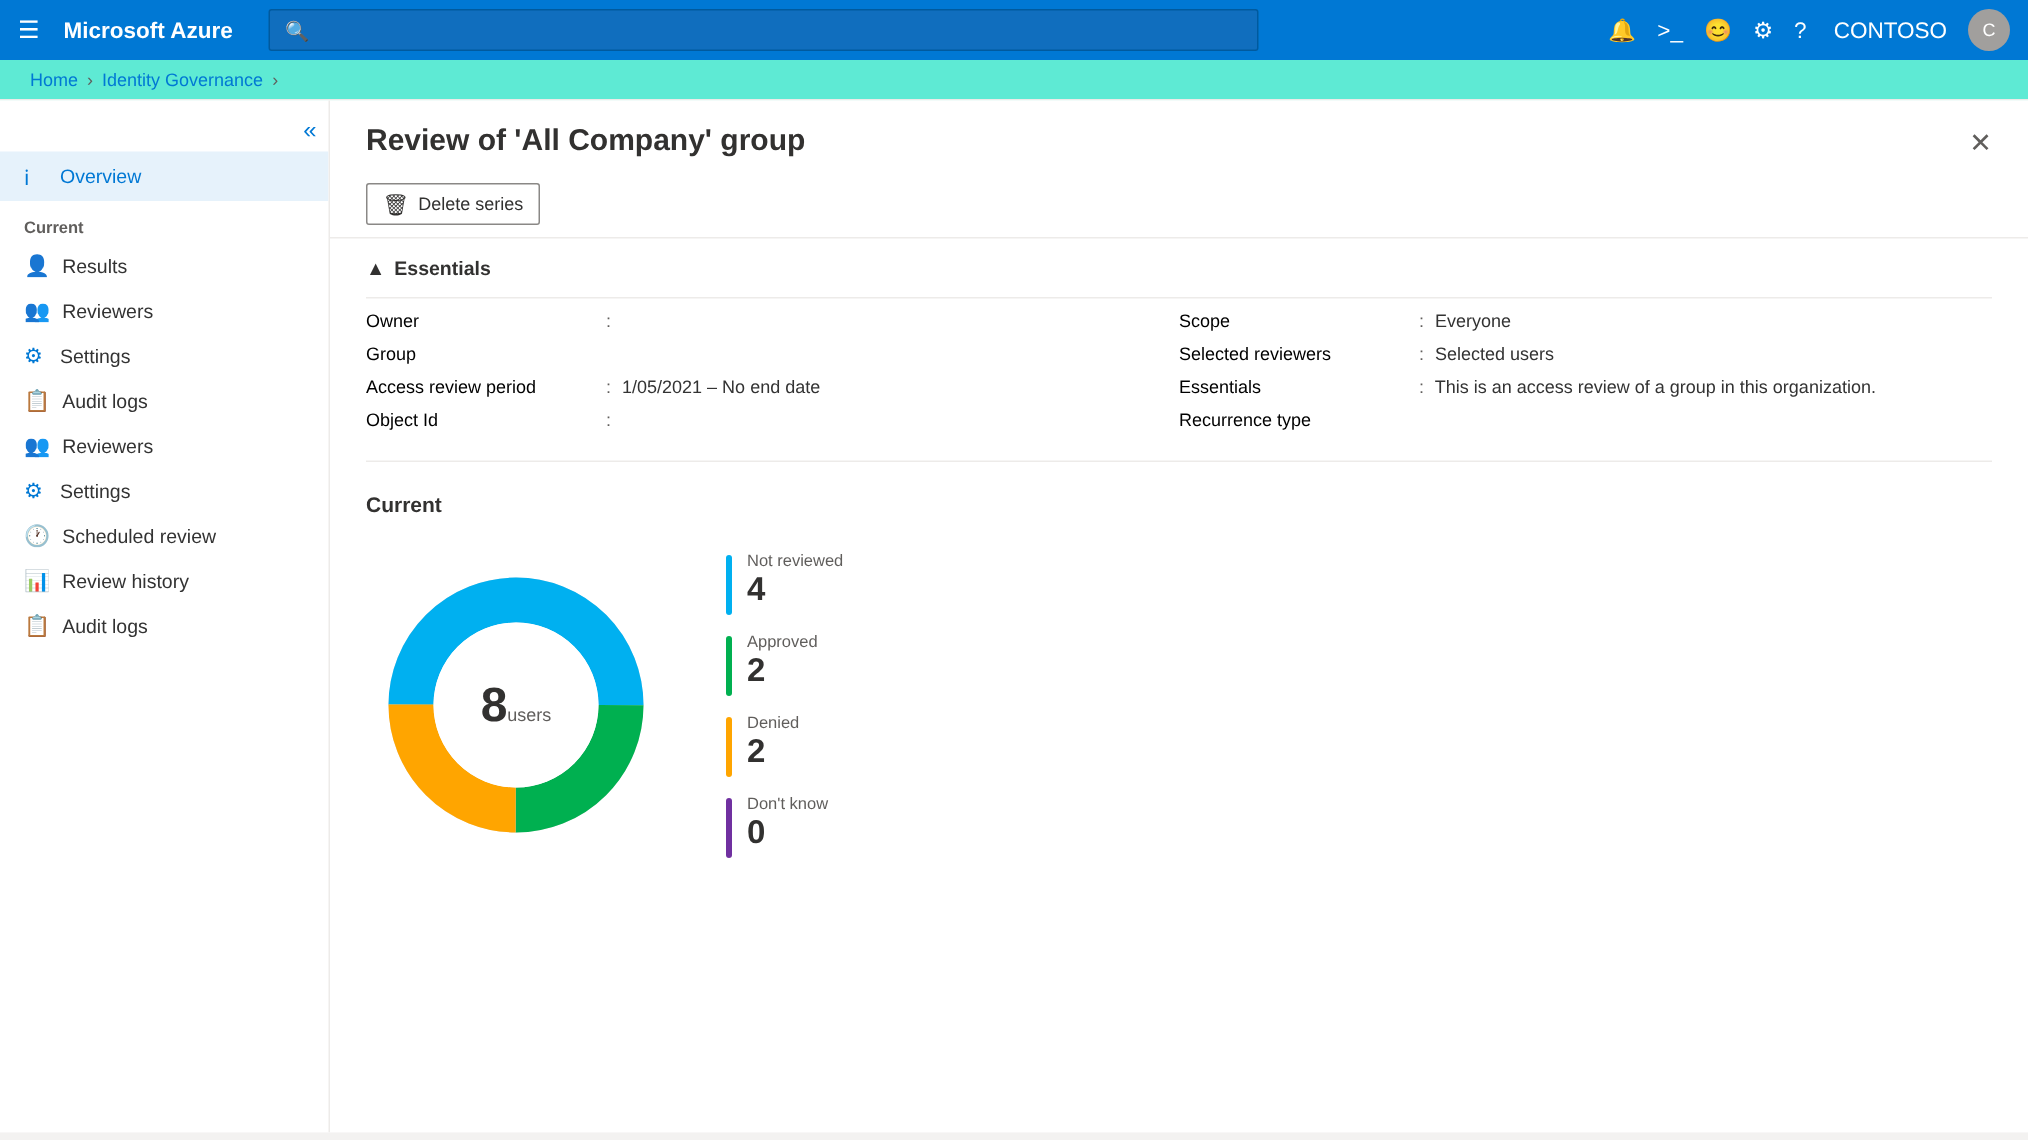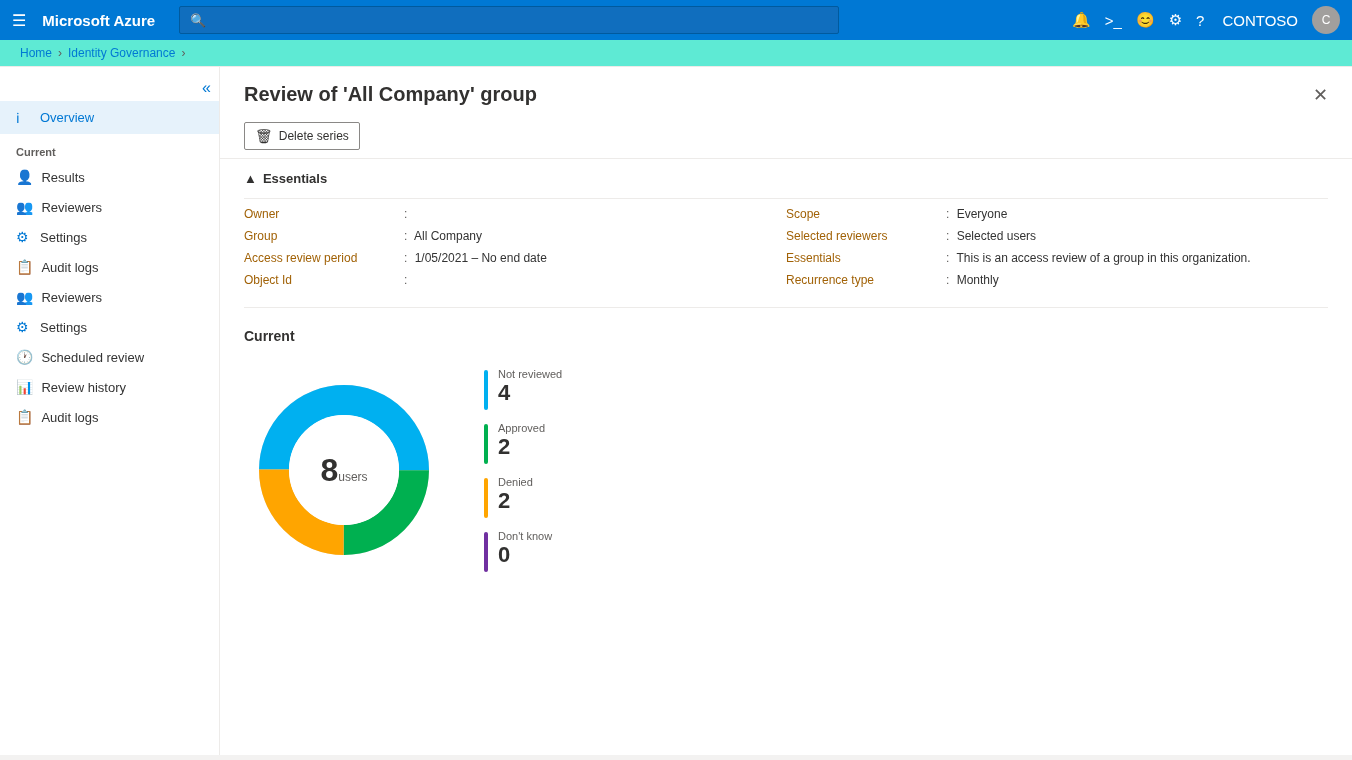--- a/index.html
+++ b/index.html
@@ -166,21 +166,21 @@
       border-top: 1px solid #edebe9;
       padding-top: 8px;
     }
     .essentials-col { display: flex; flex-direction: column; gap: 8px; }
     .essentials-row {
       display: grid;
       grid-template-columns: 160px auto;
       align-items: start;
       font-size: 12px;
     }
-    .essentials-label { color: #a16207; font-weight: 400; }
+    .essentials-label { color: #000000; font-weight: 400; }
     .essentials-colon { color: #605e5c; margin-right: 4px; }
 
     
     .section-divider {
       border: none;
       border-top: 1px solid #edebe9;
       margin: 8px 24px;
     }
 
     
@@ -332,24 +332,20 @@
         <div class="essentials-col">
           <div class="essentials-row">
             <span class="essentials-label">Owner</span>
             <span>
               <span class="essentials-colon">:</span>
               <span></span>
             </span>
           </div>
           <div class="essentials-row">
             <span class="essentials-label">Group</span>
-            <span>
-              <span class="essentials-colon">:</span>
-              <span>All Company</span>
-            </span>
           </div>
           <div class="essentials-row">
             <span class="essentials-label">Access review period</span>
             <span>
               <span class="essentials-colon">:</span>
               <span>1/05/2021 – No end date</span>
             </span>
           </div>
           <div class="essentials-row">
             <span class="essentials-label">Object Id</span>
@@ -377,24 +373,20 @@
           </div>
           <div class="essentials-row">
             <span class="essentials-label">Essentials</span>
             <span>
               <span class="essentials-colon">:</span>
               <span>This is an access review of a group in this organization.</span>
             </span>
           </div>
           <div class="essentials-row">
             <span class="essentials-label">Recurrence type</span>
-            <span>
-              <span class="essentials-colon">:</span>
-              <span>Monthly</span>
-            </span>
           </div>
         </div>
       </div>
     </div>
 
     <hr class="section-divider">
 
     <div class="current-section">
       <div class="current-title">Current</div>
 

